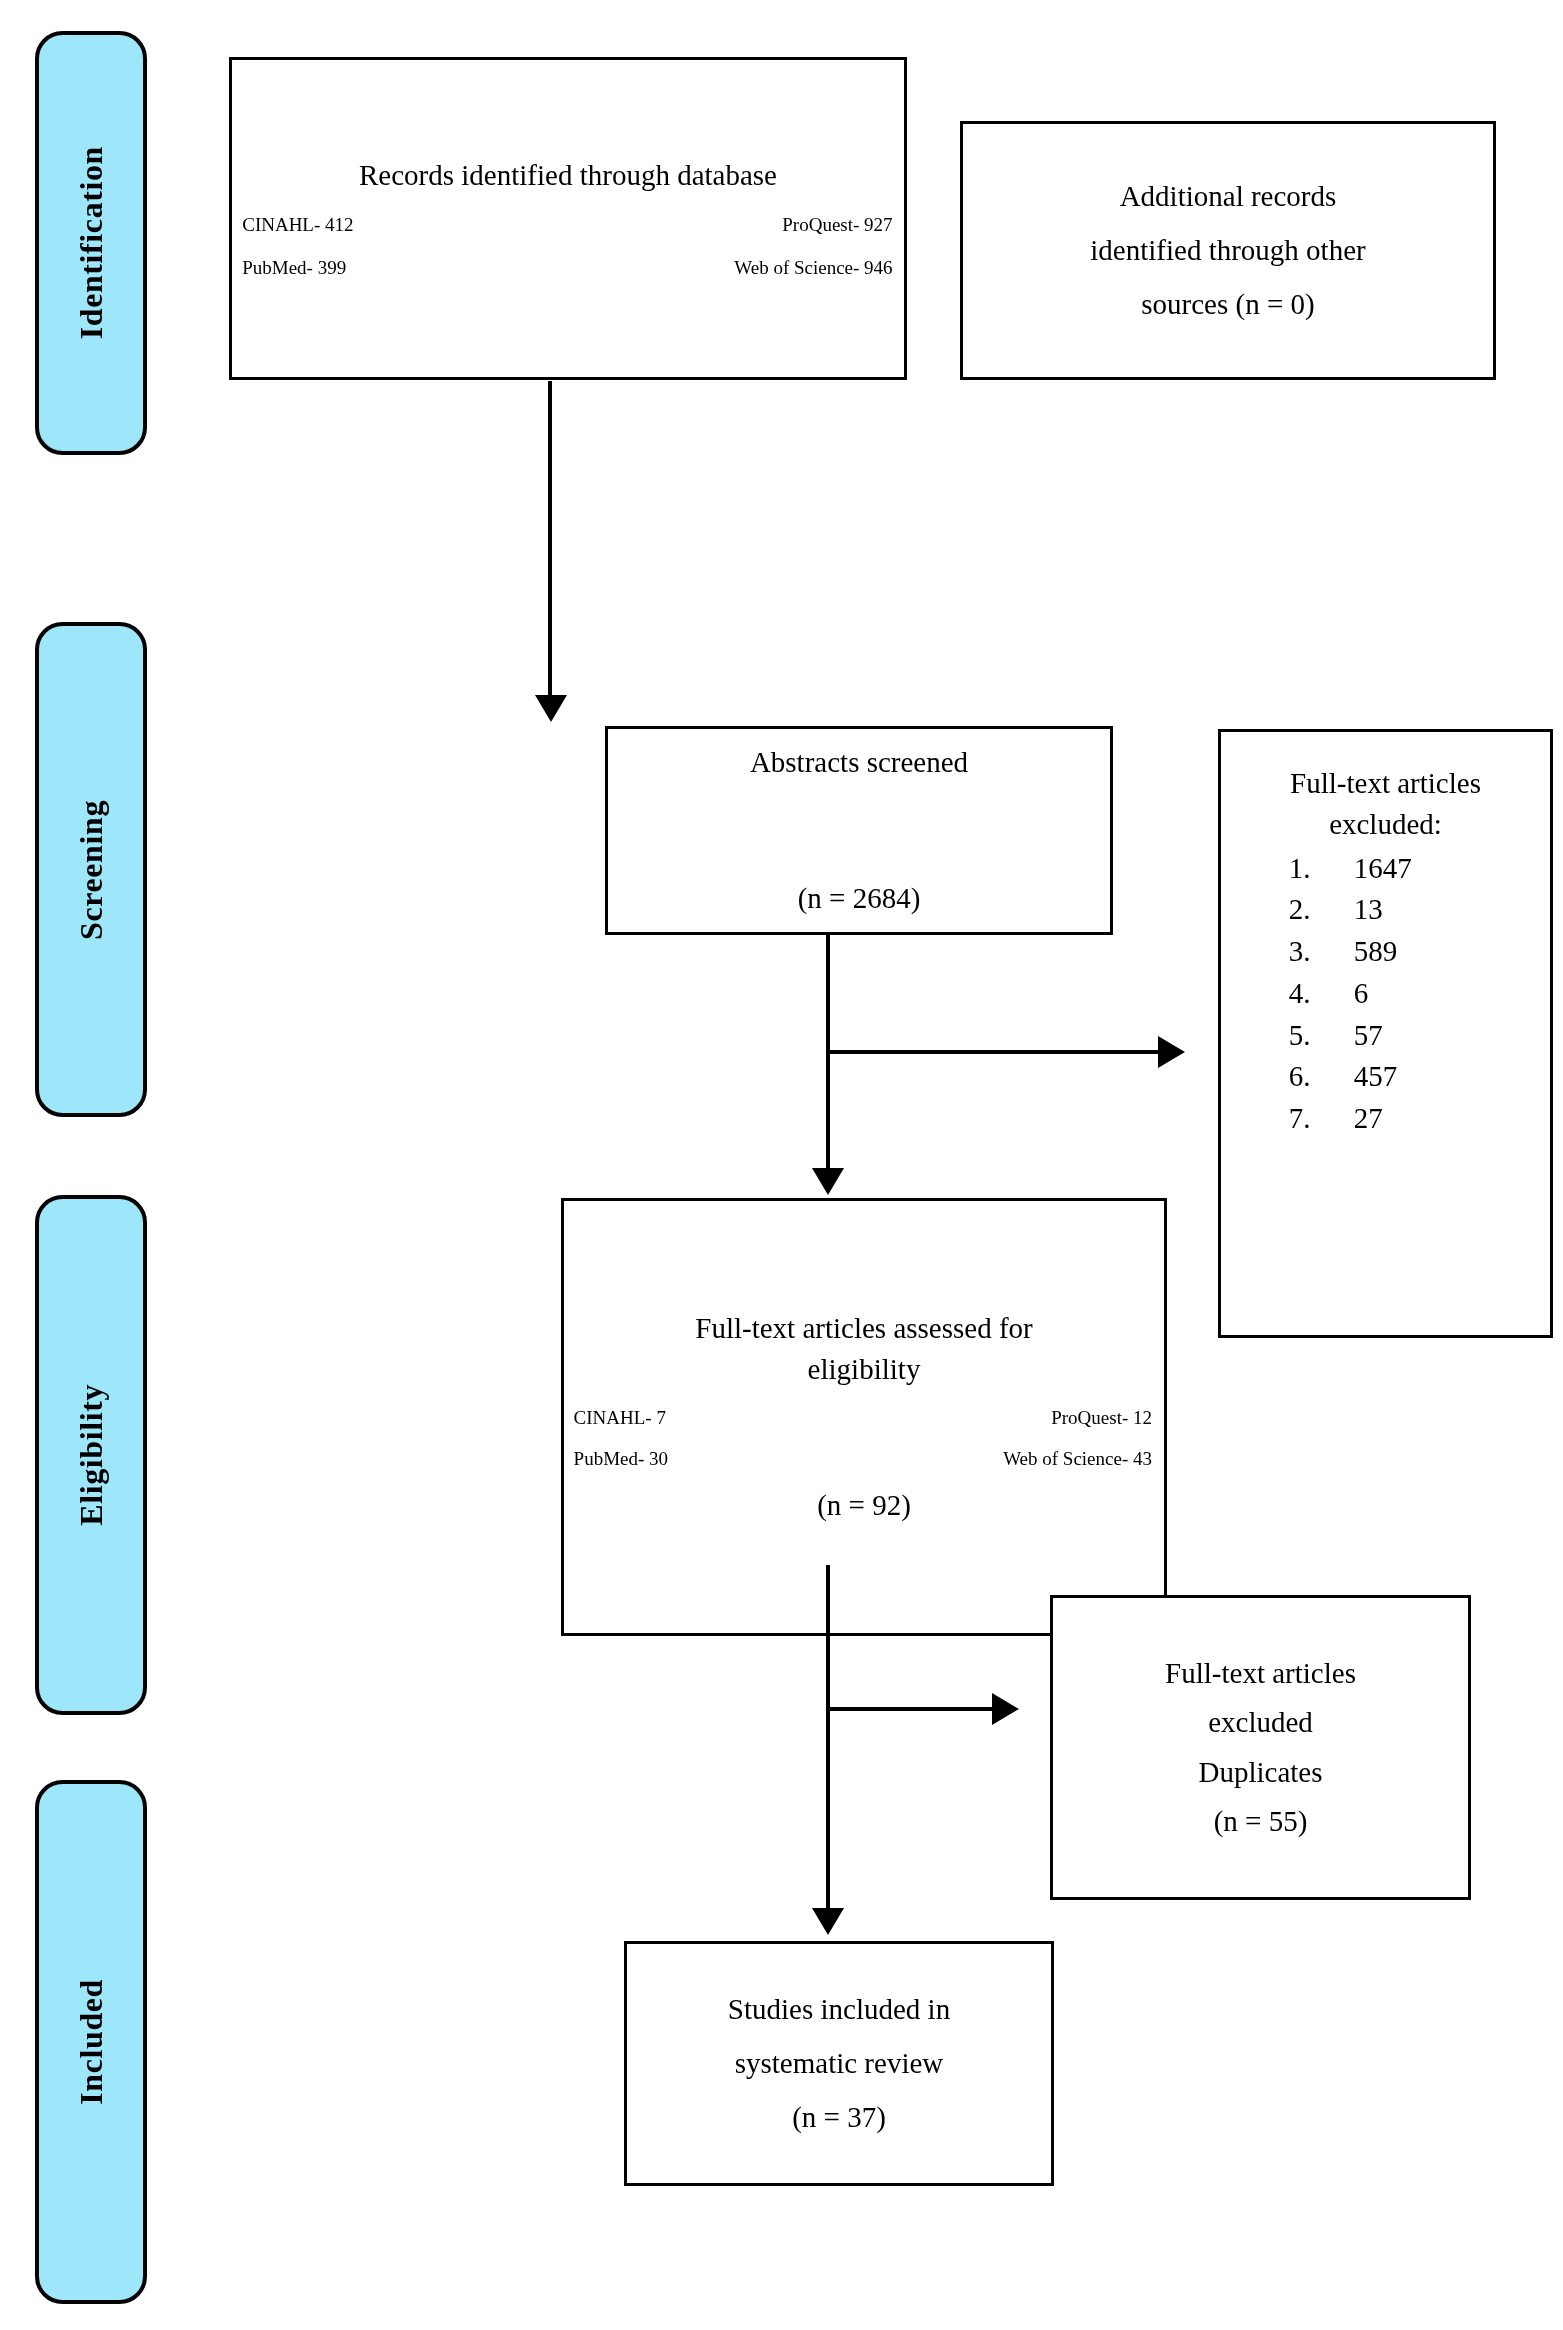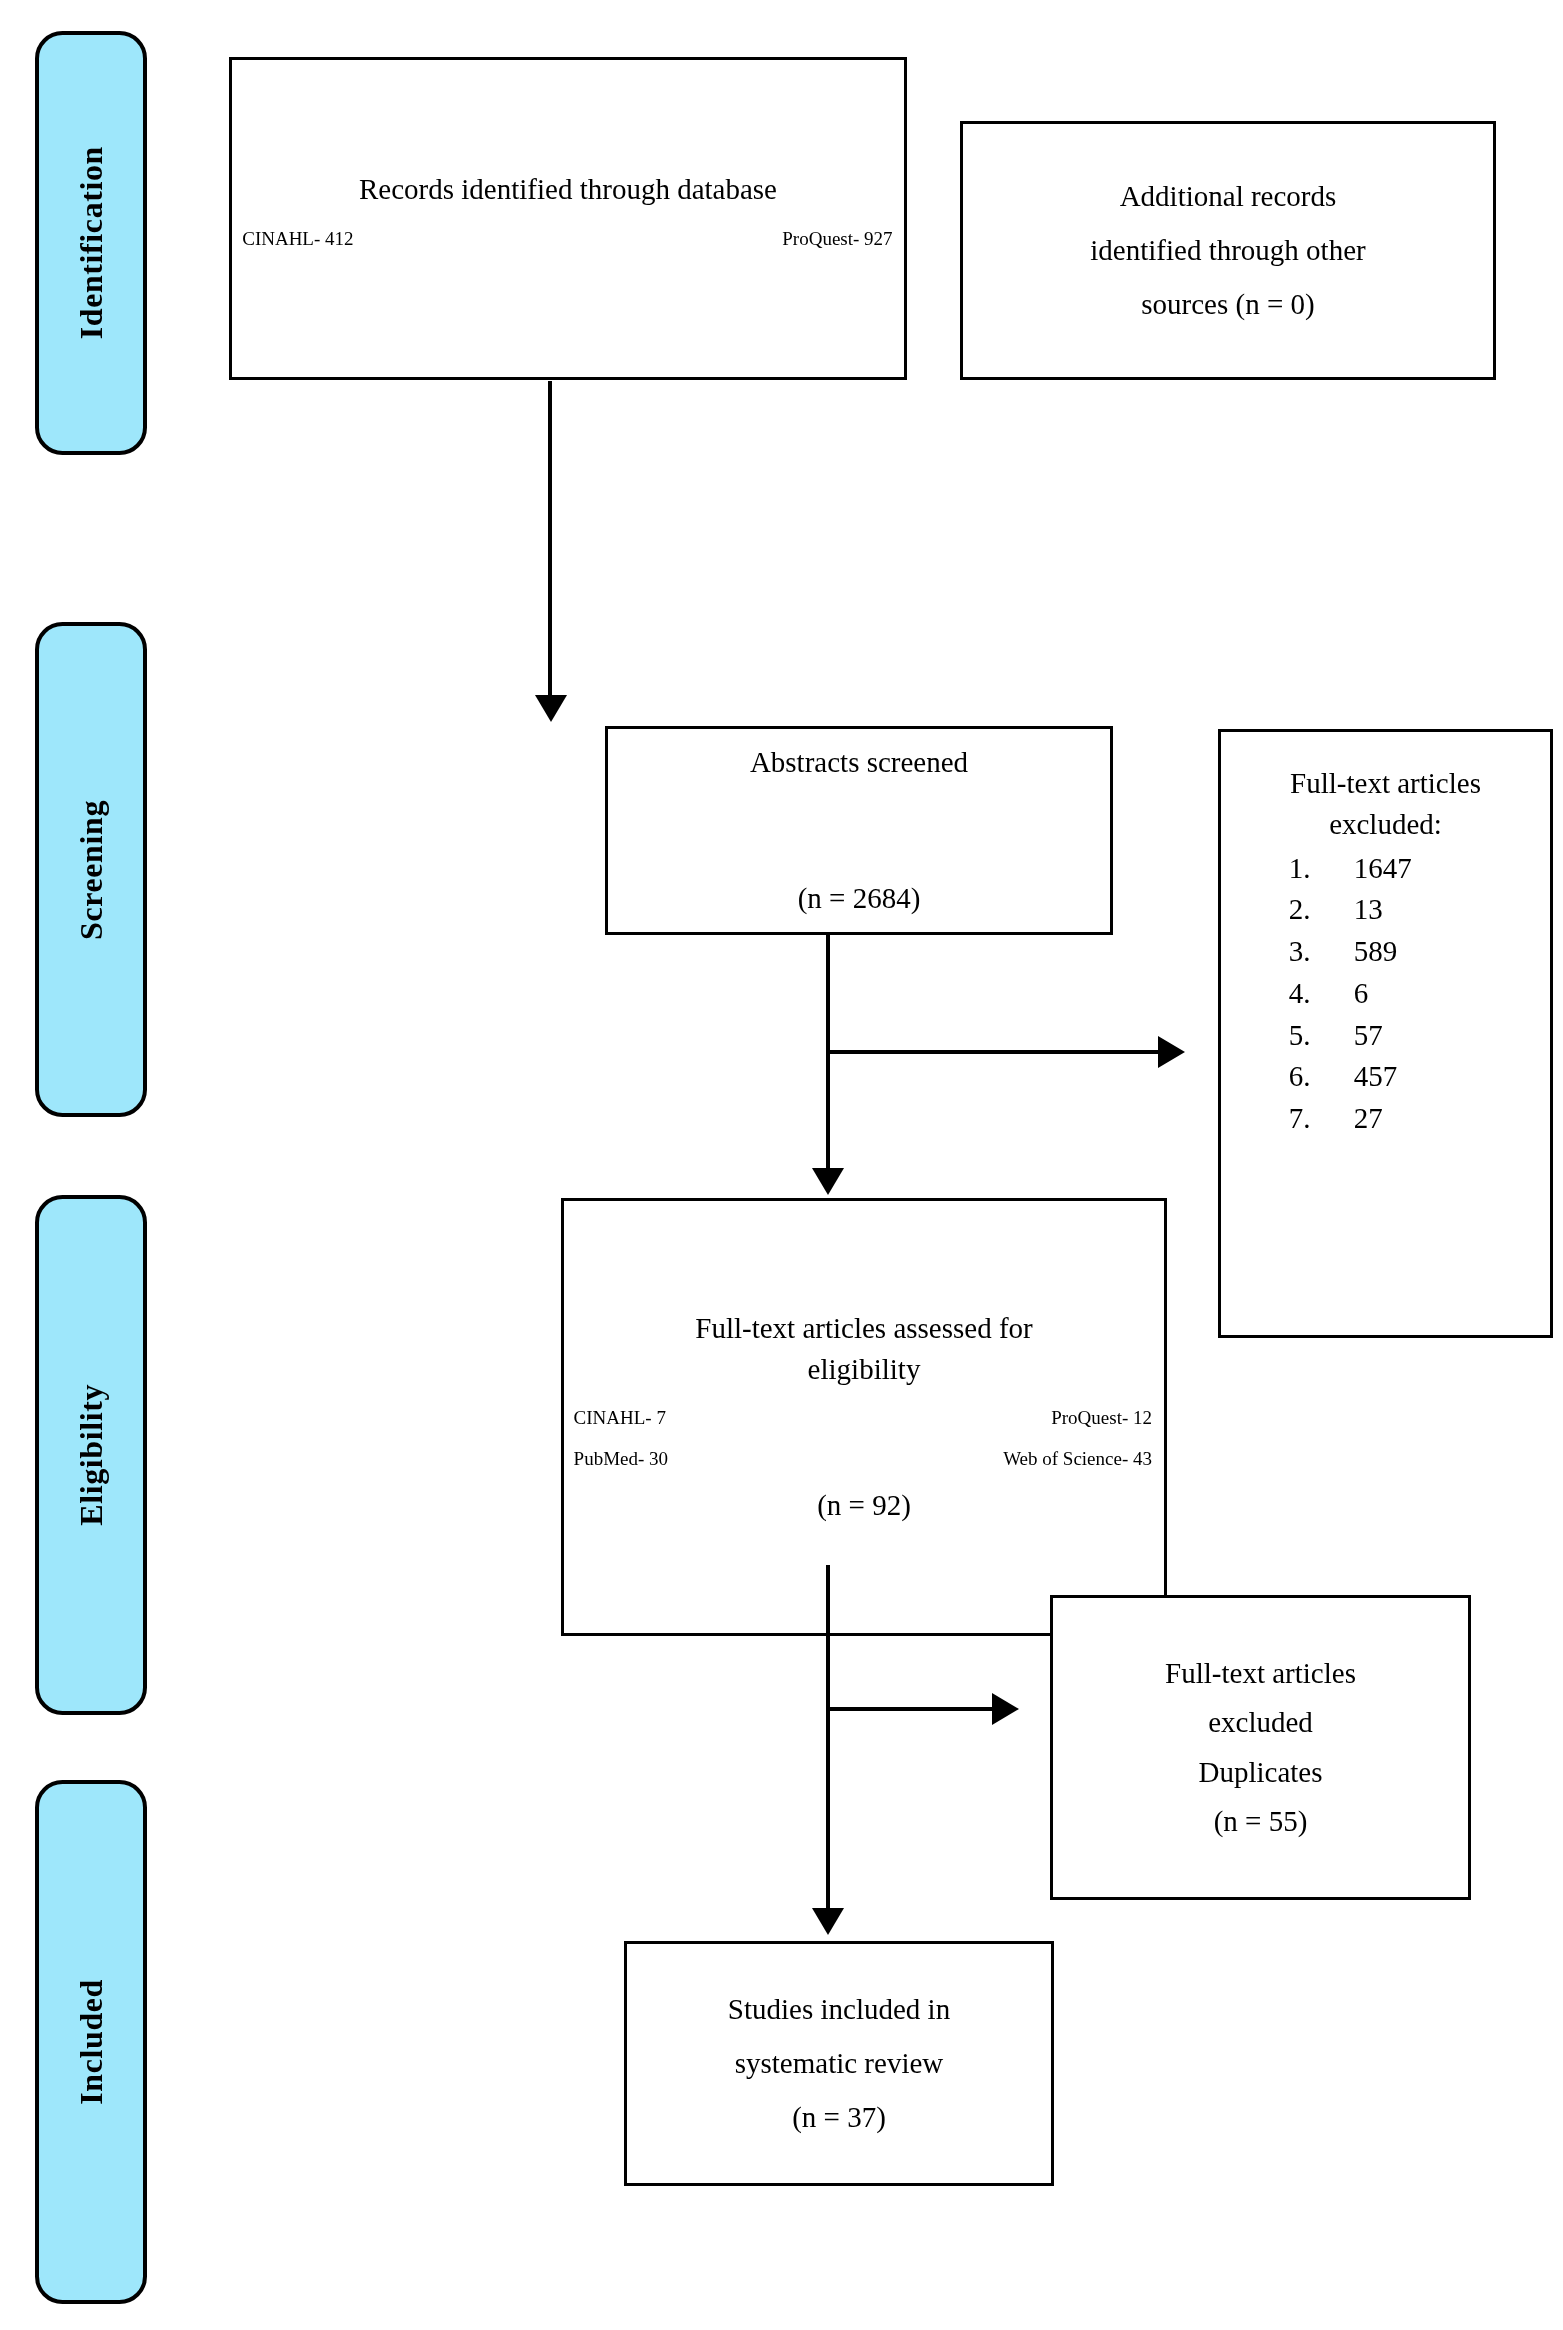--- a/index.html
+++ b/index.html
@@ -126,20 +126,24 @@
   </div>
 
   <div class="fbox" style="left:197px; top:57px; width:678px; height:323px;">
     <span class="line">Records identified through database</span>
     <div style="height:15.5px"></div>
     <div class="srcrow" style="padding:0 2.4px 0 1.2px;">
       <span class="cell">CINAHL- 412</span>
       <span class="cell">ProQuest- 927</span>
     </div>
     <div style="height:15.5px"></div>
+    <div class="srcrow" style="padding:0 2.4px 0 1.2px;">
+      <span class="cell">PubMed- 399</span>
+      <span class="cell">Web of Science- 946</span>
+    </div>
   </div>
 
   <div class="fbox" style="left:928px; top:121px; width:536px; height:259px;">
     <span class="line">Additional records</span>
     <div style="height:13px"></div>
     <span class="line">identified through other</span>
     <div style="height:13px"></div>
     <span class="line">sources (n = 0)</span>
   </div>
 

